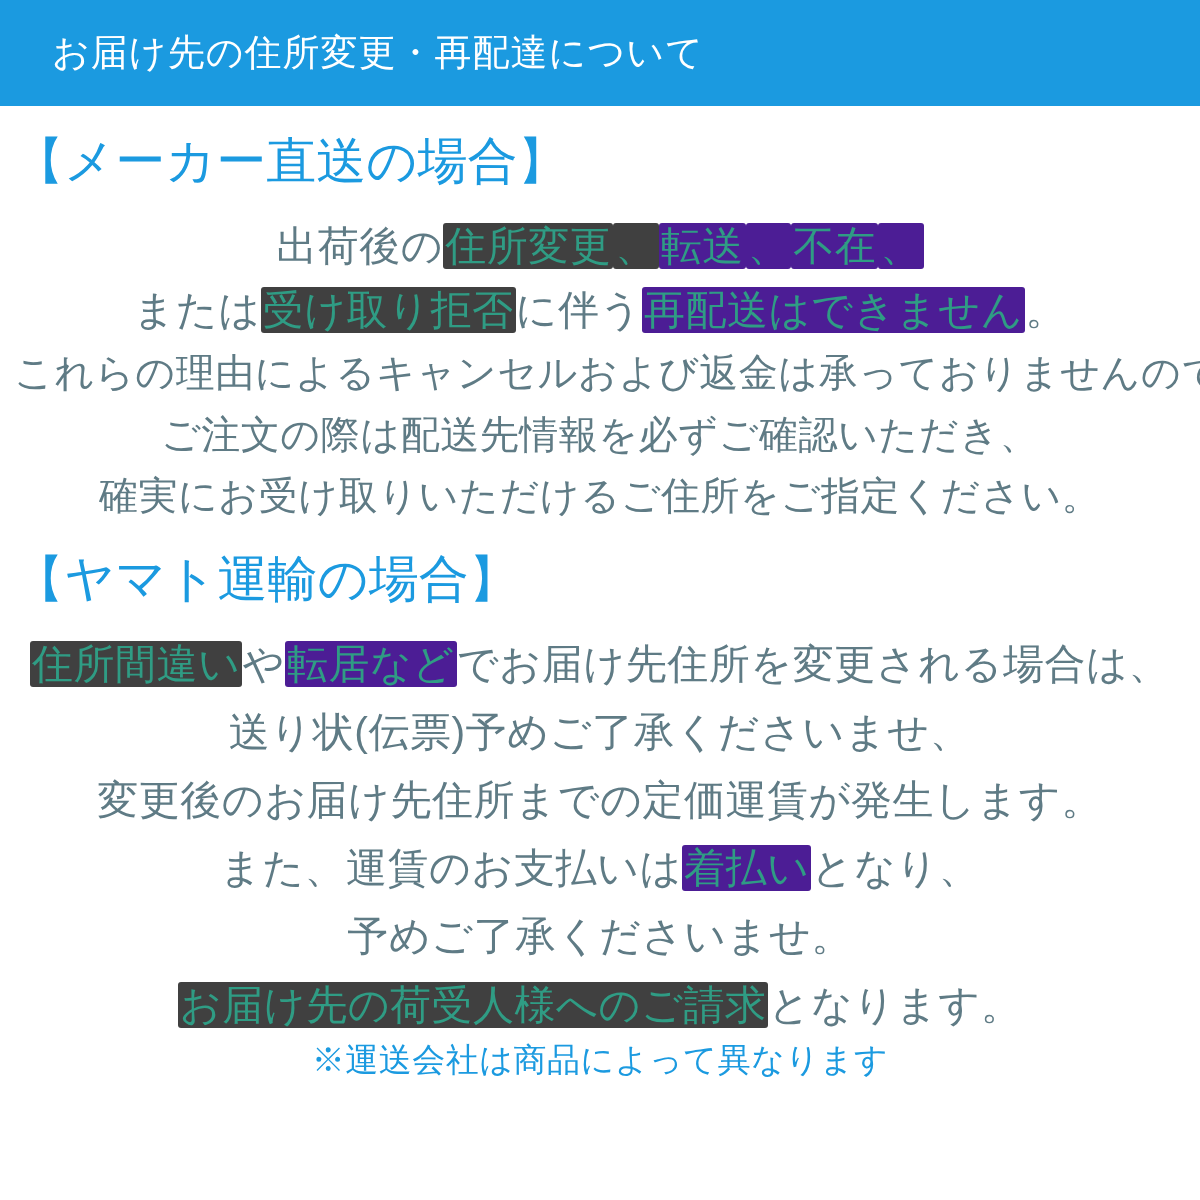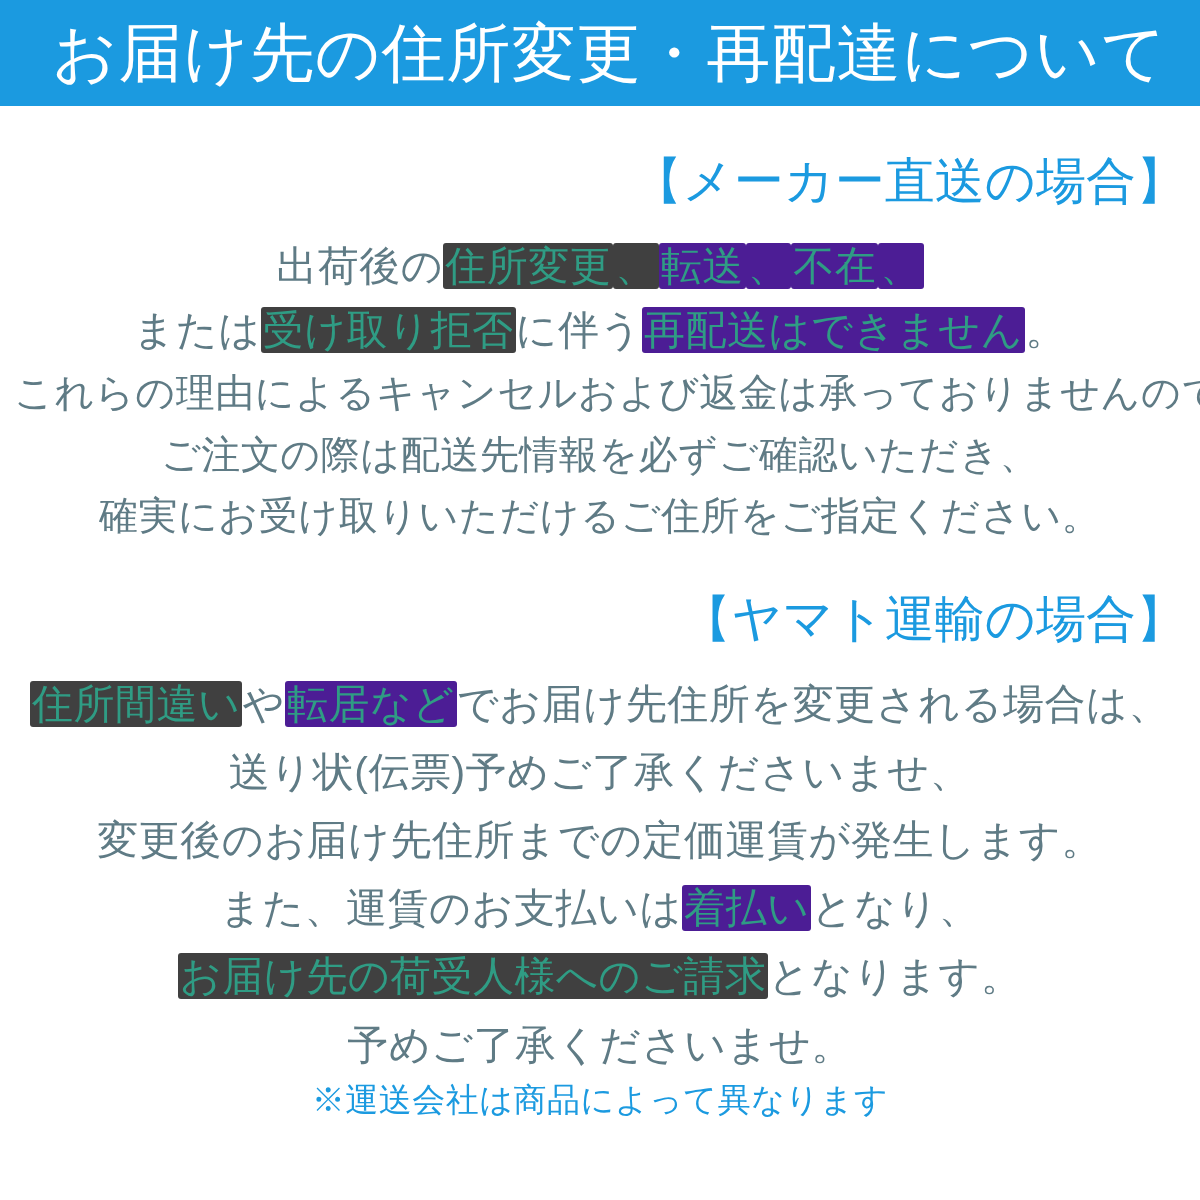--- a/index.html
+++ b/index.html
@@ -22,35 +22,35 @@
   .header-bar {
     background: #1b9ae0;
     height: 106px;
     display: flex;
     align-items: center;
     padding-left: 52px;
     box-sizing: border-box;
   }
   .header-title {
     color: #ffffff;
-    font-size: 64px;
+    font-size: 37px;
     letter-spacing: 1px;
     white-space: nowrap;
     font-weight: normal;
   }
   .content {
     padding: 0 14px;
     box-sizing: border-box;
     text-align: center;
   }
   .section-heading {
     color: #1b9ae0;
     font-size: 50px;
-    margin: 42px 0 22px 0;
-    text-align: right;
+    margin: 22px 0 22px 0;
+    text-align: left;
     letter-spacing: 0px;
     white-space: nowrap;
   }
   .line {
     color: #5f7b85;
     font-size: 41px;
     line-height: 1.42;
     text-align: center;
     white-space: nowrap;
     letter-spacing: 0.5px;
@@ -129,25 +129,25 @@
 
       <div class="line">
         <span>変更後のお届け先住所までの定価運賃が発生します。</span>
       </div>
 
       <div class="line">
         <span>また、運賃のお支払いは</span><span class="hl-pink">着払い</span><span>となり、</span>
       </div>
 
       <div class="line">
-        <span class="hl-green">お届け先の荷受人様へのご請求</span><span>となります。</span>
+        <span>予めご了承くださいませ。</span>
       </div>
 
       <div class="line">
-        <span>予めご了承くださいませ。</span>
+        <span class="hl-green">お届け先の荷受人様へのご請求</span><span>となります。</span>
       </div>
     </div>
 
     <div class="spacer-4"></div>
     <div class="note">※運送会社は商品によって異なります</div>
 
   </div>
 </div>
 
 </body></html>

